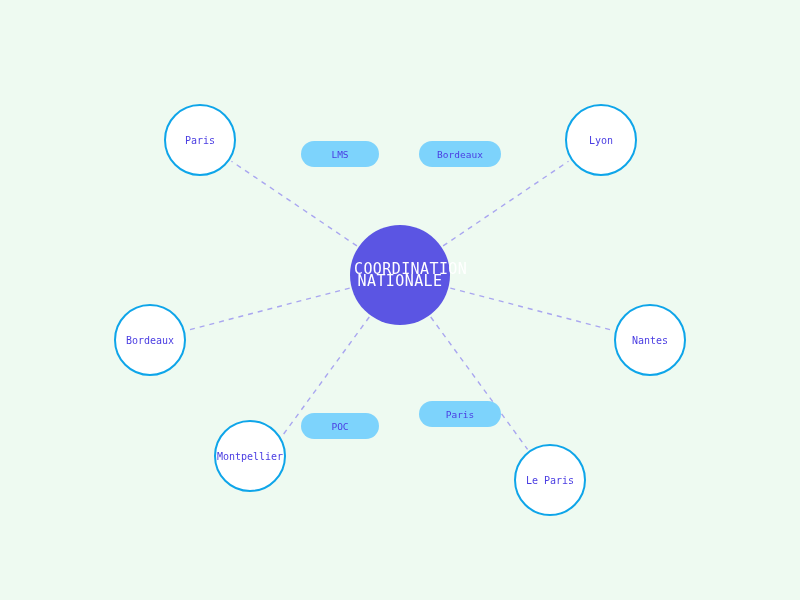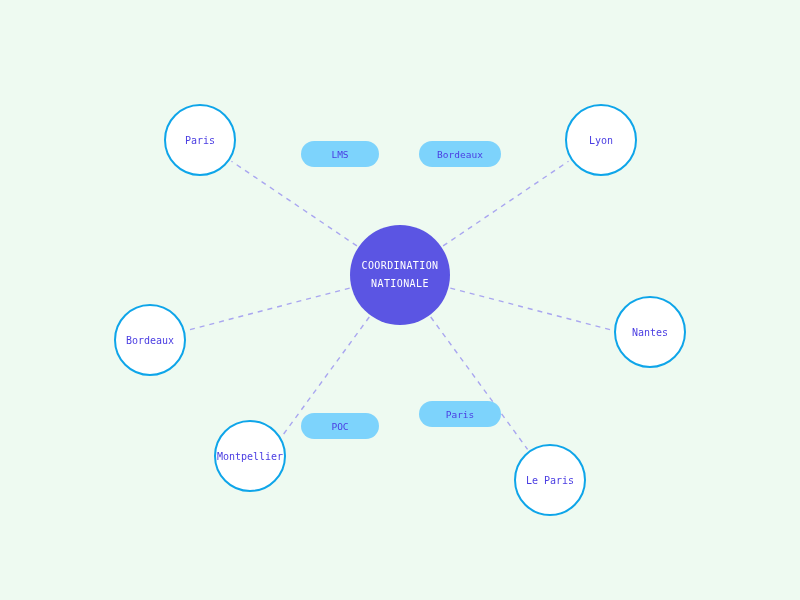--- a/index.html
+++ b/index.html
@@ -33,22 +33,22 @@
     display: flex;
     align-items: center;
     justify-content: center;
     text-align: center;
     border-radius: 50%;
   }
   .node-center {
     background: #5b55e3;
     color: #ffffff;
     border: none;
-    font-size: 10px;
-    line-height: 18px;
+    font-size: 15px;
+    line-height: 12px;
     letter-spacing: 0.4px;
   }
   .node-branch {
     background: #ffffff;
     border: 2px solid #0ea5e9;
     color: #4a3de2;
     font-size: 10px;
     line-height: 13px;
   }
   .node-label {
@@ -104,21 +104,21 @@
       </div>
       <div class="node node-branch" style="width: 72px; height: 72px; left: 164px; top: 104px;">
         <span class="node-label">Paris</span>
       </div>
       <div class="node node-branch" style="width: 72px; height: 72px; left: 565px; top: 104px;">
         <span class="node-label">Lyon</span>
       </div>
       <div class="node node-branch" style="width: 72px; height: 72px; left: 114px; top: 304px;">
         <span class="node-label">Bordeaux</span>
       </div>
-      <div class="node node-branch" style="width: 72px; height: 72px; left: 614px; top: 296px;">
+      <div class="node node-branch" style="width: 72px; height: 72px; left: 614px; top: 304px;">
         <span class="node-label">Nantes</span>
       </div>
       <div class="node node-branch" style="width: 72px; height: 72px; left: 214px; top: 420px;">
         <span class="node-label">Montpellier</span>
       </div>
       <div class="node node-branch" style="width: 72px; height: 72px; left: 514px; top: 444px;">
         <span class="node-label">Le Paris</span>
       </div>
     </div>
 </div>

